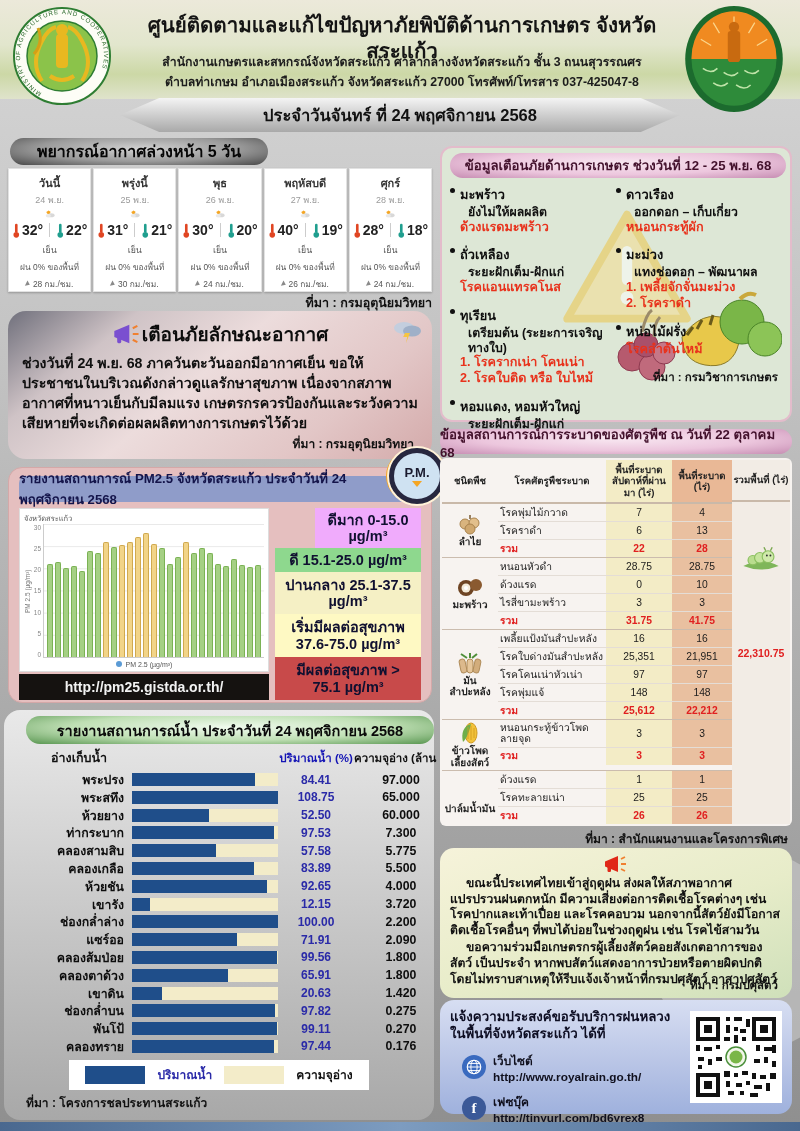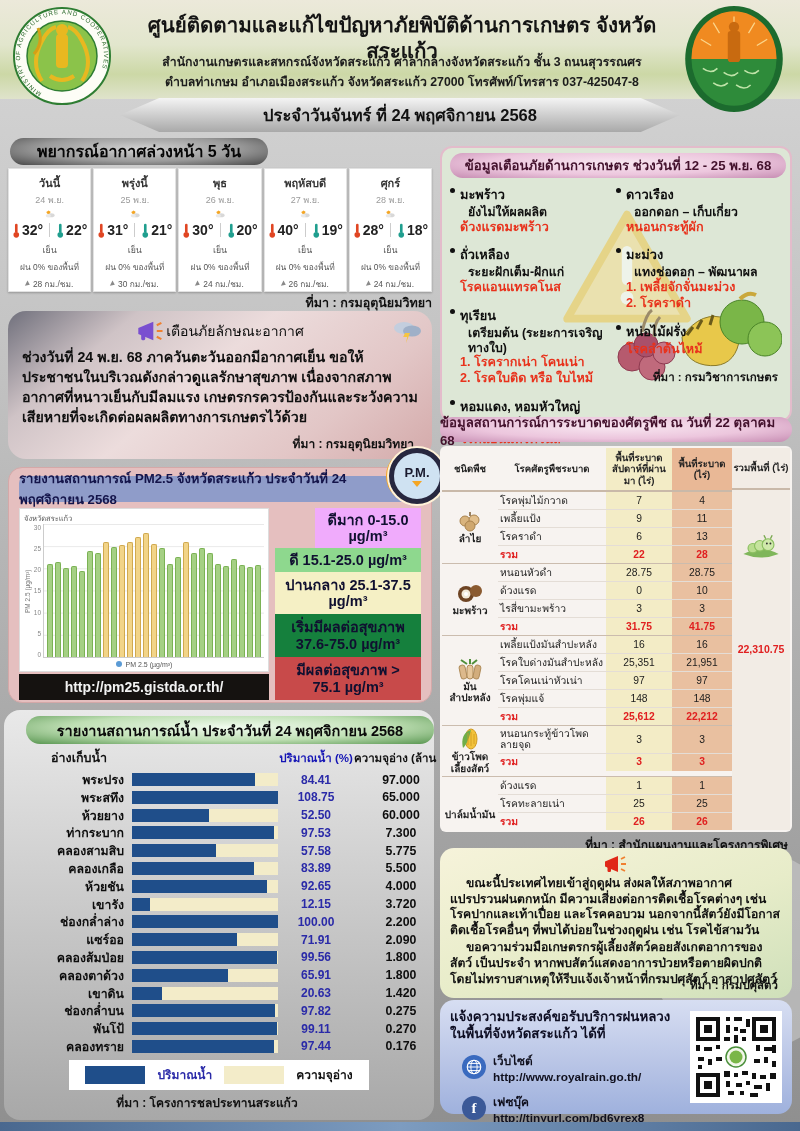--- a/index.html
+++ b/index.html
@@ -53,21 +53,21 @@
   .c-wind{font-size:8.4px;color:#555;margin-top:3px;display:flex;align-items:center;gap:3px;}
   .wind-arrow{width:0;height:0;border-left:4px solid #8a8a8a;border-top:3px solid transparent;
               border-bottom:3px solid transparent;display:inline-block;transform:rotate(25deg);}
   .f-source{left:8px;top:293px;width:424px;text-align:right;font-size:12.5px;font-weight:bold;color:#111;}
 
   
   .warn{left:8px;top:311px;width:424px;height:148px;border-radius:18px;
         background:linear-gradient(140deg,#70707c 0%,#cfc3c6 22%,#ecdcdc 45%,#e2c6c6 75%,#d4aaaa 100%);
         padding:8px 14px 6px;}
   .warn-title{display:flex;align-items:center;justify-content:center;gap:0;
-              font-size:14px;font-weight:normal;color:#0c0c0c;}
+              font-size:19px;font-weight:bold;color:#0c0c0c;}
   .warn-title .mega{width:30px;height:24px;color:#7a4fd0;}
   .warn-storm{position:absolute;right:10px;top:8px;width:30px;height:26px;}
   .warn-body{margin-top:5px;font-size:14.2px;font-weight:bold;color:#101010;line-height:1.4;}
   .warn-src{position:absolute;right:18px;bottom:6px;font-size:12px;font-weight:bold;color:#111;}
 
   
   .pm{left:8px;top:467px;width:424px;height:236px;border-radius:14px;background:#e5bfbf;
       border:1px solid #d4a8a8;padding:8px 10px;}
   .pm-titlebar{width:388px;height:26px;border-radius:7px;background:#8f9cc9;
       display:flex;align-items:center;justify-content:center;
@@ -114,39 +114,39 @@
   .w-name{text-align:right;padding-right:8px;font-size:12.3px;font-weight:bold;color:#0d0d0d;}
   .w-track{height:13px;background:#f3ecc9;position:relative;}
   .w-fill{position:absolute;left:0;top:0;bottom:0;background:#1f4e8a;}
   .w-pct{text-align:center;font-size:12px;font-weight:bold;color:#2a2aa8;}
   .w-cap{text-align:center;font-size:12.3px;font-weight:bold;color:#0d0d0d;}
   .w-legend{width:300px;height:30px;background:#fff;margin:5px auto 0;display:flex;align-items:center;
             justify-content:center;gap:12px;font-size:12px;font-weight:bold;}
   .w-legend .sw{width:60px;height:18px;}
   .sw-vol{background:#1f4e8a;} .sw-cap{background:#f3ecc9;}
   .w-legend .lab-vol{color:#2a2aa8;} .w-legend .lab-cap{color:#111;}
-  .w-src{text-align:center;padding-right:24px;font-size:12px;font-weight:bold;color:#111;margin-top:3px;}
+  .w-src{text-align:left;padding-right:24px;font-size:12px;font-weight:bold;color:#111;margin-top:3px;}
 
   
   .agri{left:440px;top:146px;width:352px;height:276px;border-radius:12px;background:#dde7d6;
         border:2px solid #e3bccb;padding:5px 8px;}
   .agri-title{width:336px;height:25px;margin:0 auto;}
   .agri-cols{display:flex;margin-top:6px;position:relative;z-index:1;}
   .agri-col{flex:1;display:flex;flex-direction:column;gap:9px;}
   .a-crop{font-size:12.8px;font-weight:bold;color:#0d0d0d;display:flex;gap:5px;align-items:baseline;}
   .a-crop .bullet{width:5px;height:5px;border-radius:50%;background:#111;flex:0 0 auto;margin-top:4px;align-self:flex-start;}
   .a-stage{font-size:12.3px;font-weight:bold;color:#101010;padding-left:18px;line-height:1.2;}
   .a-stage:empty{display:none;}
   .a-pest{font-size:12.6px;font-weight:bold;color:#e8321c;padding-left:10px;line-height:1.25;}
   .agri-tri{position:absolute;left:120px;top:60px;width:130px;height:120px;opacity:.5;z-index:0;}
   .agri-fruits{position:absolute;right:8px;bottom:28px;width:180px;height:115px;z-index:0;}
   .agri-src{position:absolute;right:12px;bottom:34px;font-size:11.5px;font-weight:bold;color:#111;z-index:2;}
 
   
-  .pest{left:440px;top:417px;width:352px;height:481px;}
+  .pest{left:440px;top:429px;width:352px;height:481px;}
   .pest-title{width:352px;height:25px;}
   .pest-panel{margin-top:4px;background:#f7f3f0;border-radius:6px;padding:2px;display:flex;}
   .pt-left{flex:1;}
   .pt-head{display:flex;border-bottom:2px solid #c9b9a9;}
   .pt-head .h{font-size:9.6px;font-weight:bold;color:#222;text-align:center;
               display:flex;align-items:center;justify-content:center;line-height:1.2;padding:2px 1px;height:42px;}
   .hc1{width:56px;} .hc2{flex:1;} .hc3{width:66px;background:#f3ecc6;} .hc4{width:60px;background:#e9b896;}
   .pt-group{display:flex;border-bottom:1.5px solid #cbbcae;}
   .pt-group:last-child{border-bottom:none;}
   .pt-crop{width:56px;display:flex;flex-direction:column;align-items:center;justify-content:center;gap:1px;padding:2px 1px;}
@@ -513,21 +513,21 @@
         <div class="pm-url">http://pm25.gistda.or.th/</div>
       </div>
       <div class="pm-legend">
 
           <div class="block" style="background: #f0abfc; flex-grow: 1; margin-left: 40px;">ดีมาก 0-15.0 µg/m³</div>
 
           <div class="block" style="background: rgb(142, 216, 142); flex-grow: 1;">ดี 15.1-25.0 µg/m³</div>
 
           <div class="block" style="background: rgb(245, 240, 197); flex-grow: 1.5;">ปานกลาง 25.1-37.5 µg/m³</div>
 
-          <div class="block" style="background: #15803d; flex-grow: 1.7;">เริ่มมีผลต่อสุขภาพ 37.6-75.0 µg/m³</div>
+          <div class="block" style="background: #fef9c3; flex-grow: 1.7;">เริ่มมีผลต่อสุขภาพ 37.6-75.0 µg/m³</div>
 
           <div class="block" style="background: rgb(200, 74, 74); flex-grow: 1.8;">มีผลต่อสุขภาพ &gt; 75.1 µg/m³</div>
         </div>
     </div>
   </div>
 
   <div class="sec water">
     <div class="pill pill-green w-title">รายงานสถานการณ์น้ำ ประจำวันที่ 24 พฤศจิกายน 2568</div>
     <div class="w-head">
       <div class="h1">อ่างเก็บน้ำ</div>
@@ -814,25 +814,20 @@
                 <div class="crop-name">ลำไย</div>
               </div>
               <div class="pt-rowlist">
 
                   <div class="pt-row">
                     <div class="rc2">โรคพุ่มไม้กวาด</div>
                     <div class="rc3">7</div>
                     <div class="rc4">4</div>
                   </div>
 
-                  <div class="pt-row">
-                    <div class="rc2">เพลี้ยแป้ง</div>
-                    <div class="rc3">9</div>
-                    <div class="rc4">11</div>
-                  </div>
 
                   <div class="pt-row">
                     <div class="rc2">โรคราดำ</div>
                     <div class="rc3">6</div>
                     <div class="rc4">13</div>
                   </div>
 
                   <div class="pt-row total">
                     <div class="rc2">รวม</div>
                     <div class="rc3">22</div>

